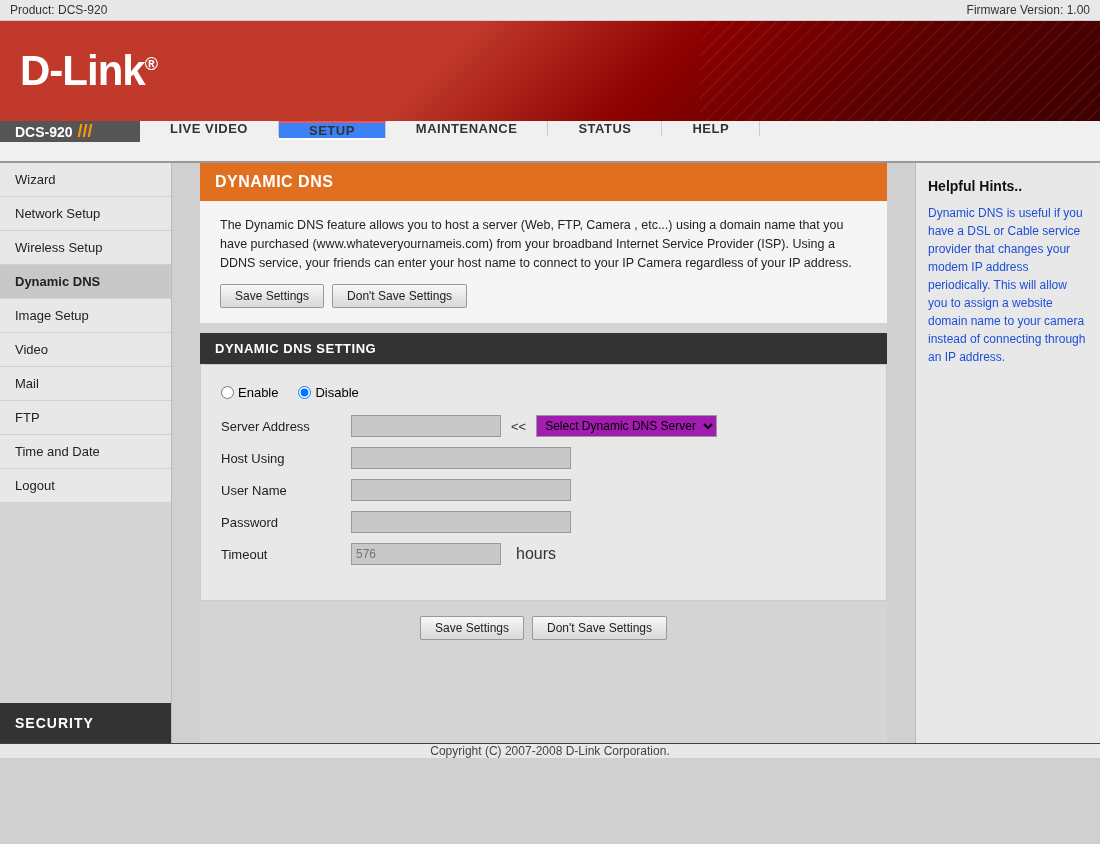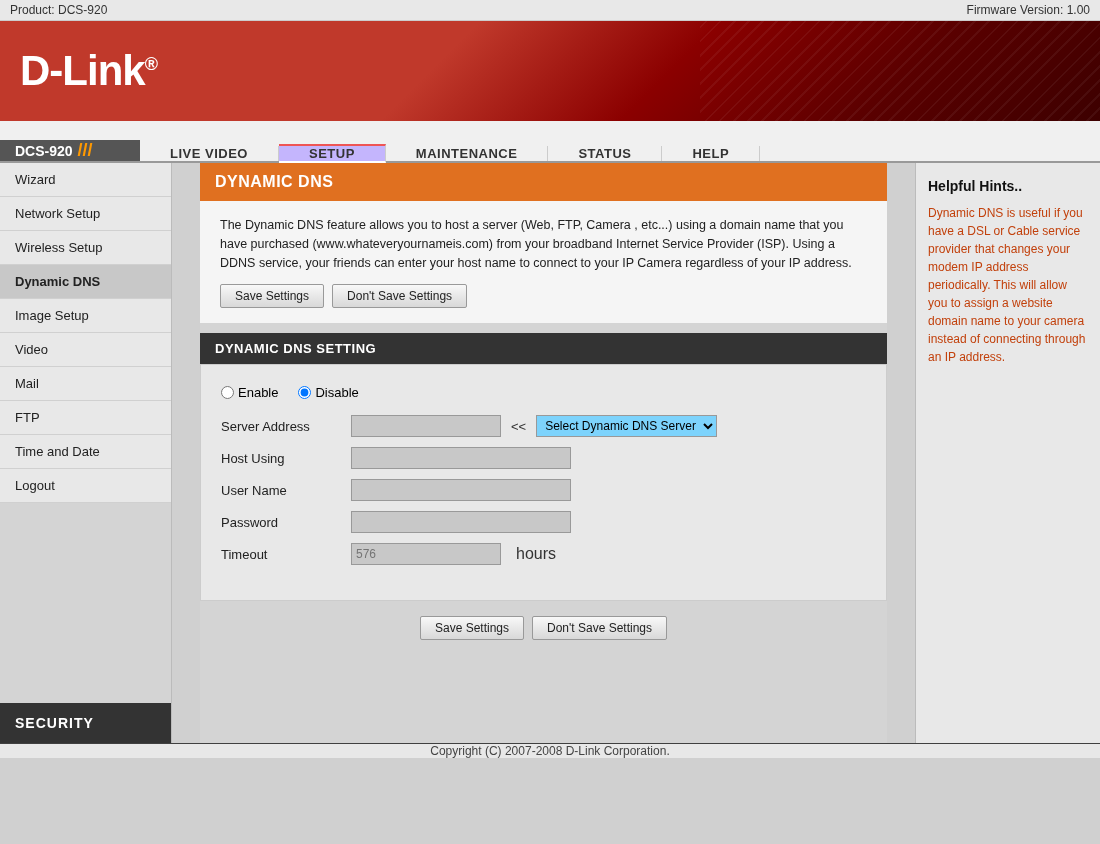--- a/index.html
+++ b/index.html
@@ -47,21 +47,21 @@
       font-weight: bold;
       font-family: Arial, sans-serif;
       letter-spacing: -1px;
     }
 
     
     .nav {
       background: #f0f0f0;
       border-bottom: 2px solid #999;
       display: flex;
-      align-items: flex-end;
+      align-items: flex-start;
       height: 42px;
     }
     .nav-brand {
       background: #555;
       color: white;
       font-weight: bold;
       font-size: 14px;
       padding: 0 15px;
       display: flex;
       align-items: center;
@@ -78,21 +78,21 @@
       align-items: center;
       font-weight: bold;
       font-size: 13px;
       color: #333;
       cursor: pointer;
       border-right: 1px solid #ccc;
       text-transform: uppercase;
       letter-spacing: 0.5px;
     }
     .nav-tab.active {
-      background: #c4b5fd;
+      background: #3b82f6;
       border-top: 2px solid #e55;
       border-bottom: 2px solid white;
       margin-bottom: -2px;
       color: #333;
     }
 
     
     .main-layout {
       display: flex;
       min-height: 580px;
@@ -227,21 +227,21 @@
       border: 1px solid #999;
       padding: 2px 4px;
       font-size: 12px;
     }
     .double-arrow {
       font-size: 13px;
       color: #333;
     }
     .dns-select {
       height: 22px;
-      background: #7dd3fc;
+      background: #a21caf;
       border: 1px solid #999;
       font-size: 12px;
       padding: 0 4px;
       min-width: 160px;
     }
     .timeout-unit {
       font-size: 16px;
       color: #333;
       margin-left: 5px;
     }
@@ -261,21 +261,21 @@
       flex-shrink: 0;
     }
     .hints-title {
       font-weight: bold;
       font-size: 14px;
       margin-bottom: 10px;
       color: #111;
     }
     .hints-text {
       font-size: 12px;
-      color: #c2410c;
+      color: #1d4ed8;
       line-height: 1.5;
     }
 
     
     .footer {
       background: #e8e8e8;
       border-top: 1px solid #404040;
       text-align: center;
       font-size: 12px;
       color: #444;

